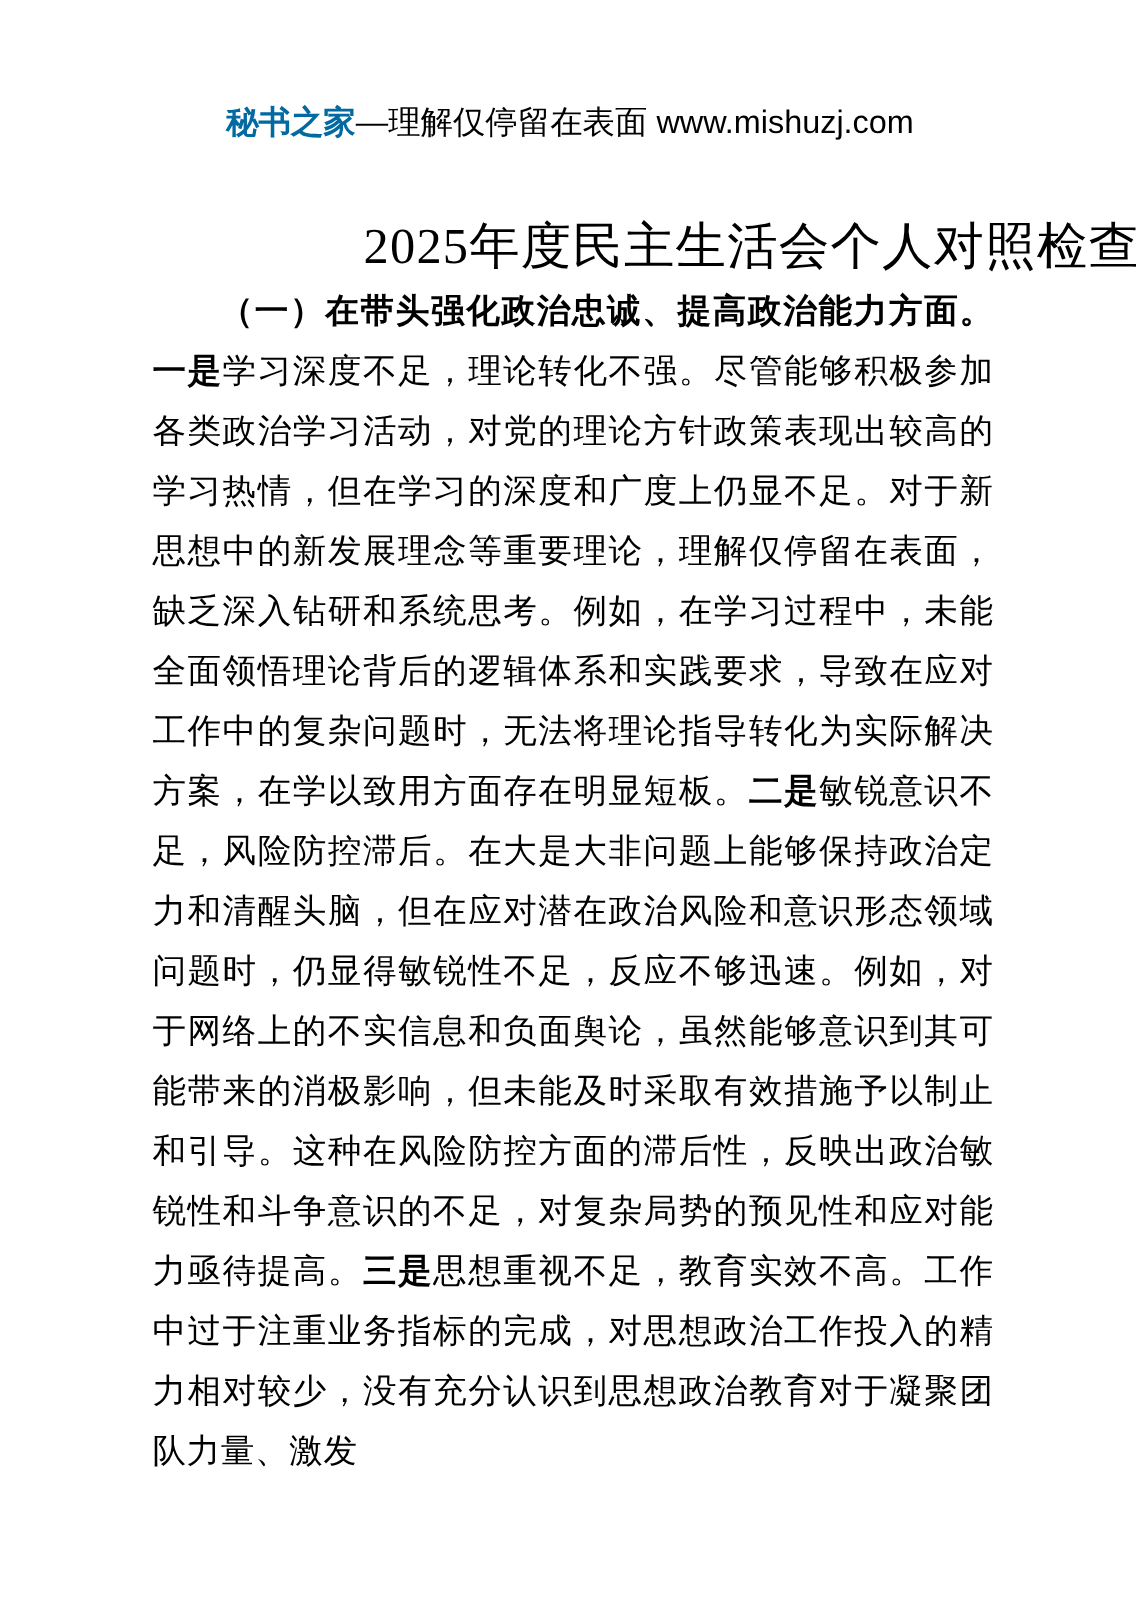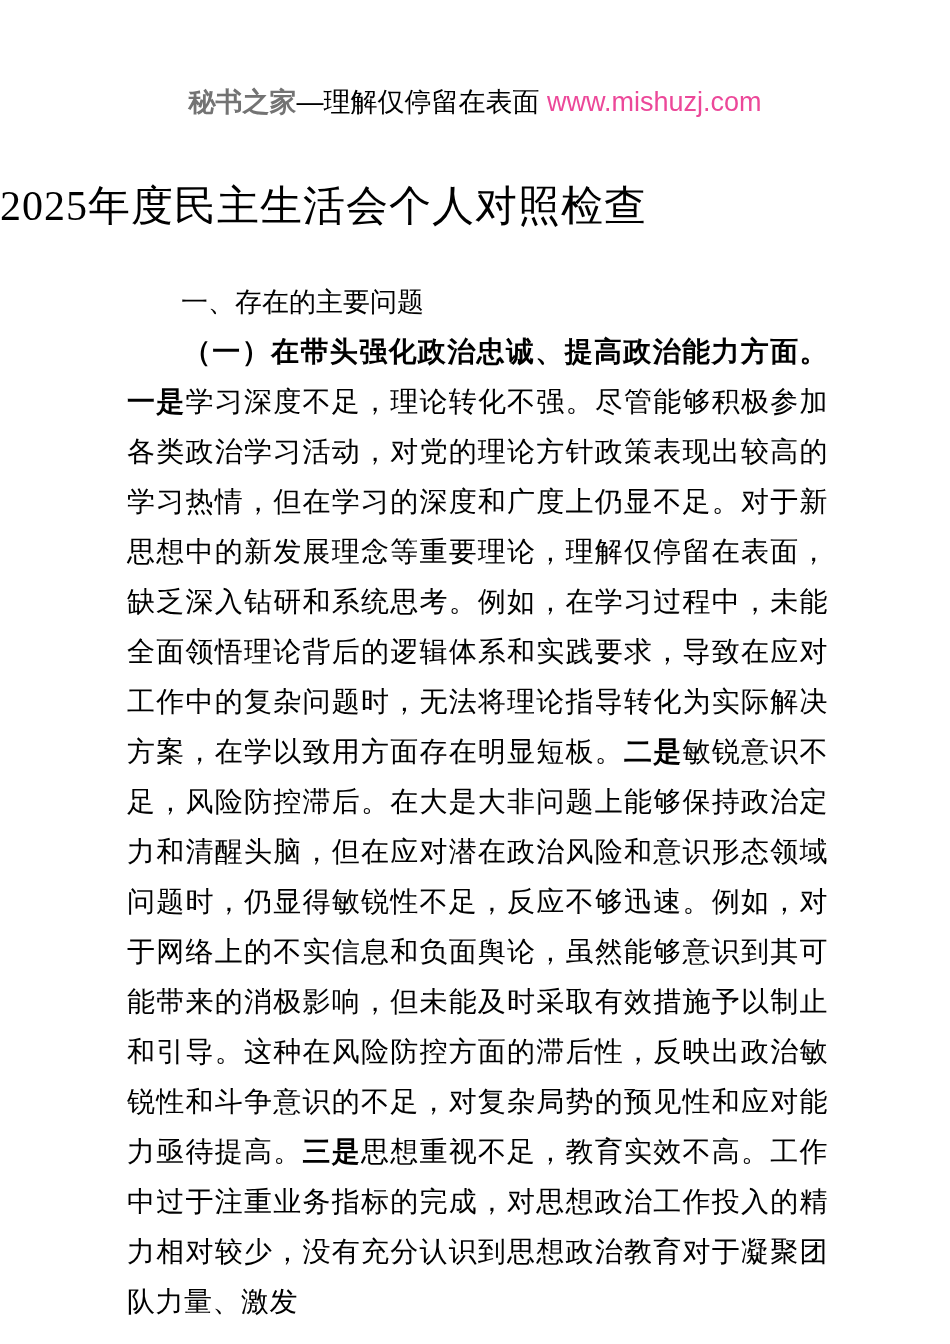--- a/index.html
+++ b/index.html
@@ -17,21 +17,21 @@
     text-align: center;
     font-size: 27px;
     line-height: 32px;
     white-space: nowrap;
   }
   .site-header .brand { font-weight: 700; }
   .site-header .tagline { font-weight: 400; }
   .site-header .url { font-weight: 400; }
   .doc-title {
     margin: 60px 0 0 0;
-    text-align: left;
+    text-align: right;
     font-size: 42px;
     line-height: 56px;
     font-weight: 400;
     font-family: "Liberation Serif", "DejaVu Serif", serif;
     letter-spacing: 1px;
   }
   .content {
     padding: 0 122px 0 127px;
   }
   .section-heading {
@@ -50,22 +50,21 @@
     letter-spacing: 0.5px;
   }
   .para .seg { font-weight: 400; }
   .para .seg.bold { font-weight: 700; }
 </style>
 </head>
 <body>
 
 <div class="page" style="background: rgb(255, 255, 255);">
 
-  <div class="site-header"><span class="brand" style="color: #737373;">秘书之家</span><span class="tagline">—理解仅停留在表面 </span><span class="url" style="color: #ec4899;">www.mishuzj.com</span></div>
+  <div class="site-header"><span class="brand" style="color: #0369a1;">秘书之家</span><span class="tagline">—理解仅停留在表面 </span><span class="url" style="color: #000000;">www.mishuzj.com</span></div>
 
   <h1 class="doc-title">2025年度民主生活会个人对照检查</h1>
 
   <div class="content">
-    <div class="section-heading">一、存在的主要问题</div>
     <p class="para"><span class="seg bold">（一）在带头强化政治忠诚、提高政治能力方面。一是</span><span class="seg">学习深度不足，理论转化不强。尽管能够积极参加各类政治学习活动，对党的理论方针政策表现出较高的学习热情，但在学习的深度和广度上仍显不足。对于新思想中的新发展理念等重要理论，理解仅停留在表面，缺乏深入钻研和系统思考。例如，在学习过程中，未能全面领悟理论背后的逻辑体系和实践要求，导致在应对工作中的复杂问题时，无法将理论指导转化为实际解决方案，在学以致用方面存在明显短板。</span><span class="seg bold">二是</span><span class="seg">敏锐意识不足，风险防控滞后。在大是大非问题上能够保持政治定力和清醒头脑，但在应对潜在政治风险和意识形态领域问题时，仍显得敏锐性不足，反应不够迅速。例如，对于网络上的不实信息和负面舆论，虽然能够意识到其可能带来的消极影响，但未能及时采取有效措施予以制止和引导。这种在风险防控方面的滞后性，反映出政治敏锐性和斗争意识的不足，对复杂局势的预见性和应对能力亟待提高。</span><span class="seg bold">三是</span><span class="seg">思想重视不足，教育实效不高。工作中过于注重业务指标的完成，对思想政治工作投入的精力相对较少，没有充分认识到思想政治教育对于凝聚团队力量、激发</span></p>
   </div>
 
 </div>
 
 </body></html>

